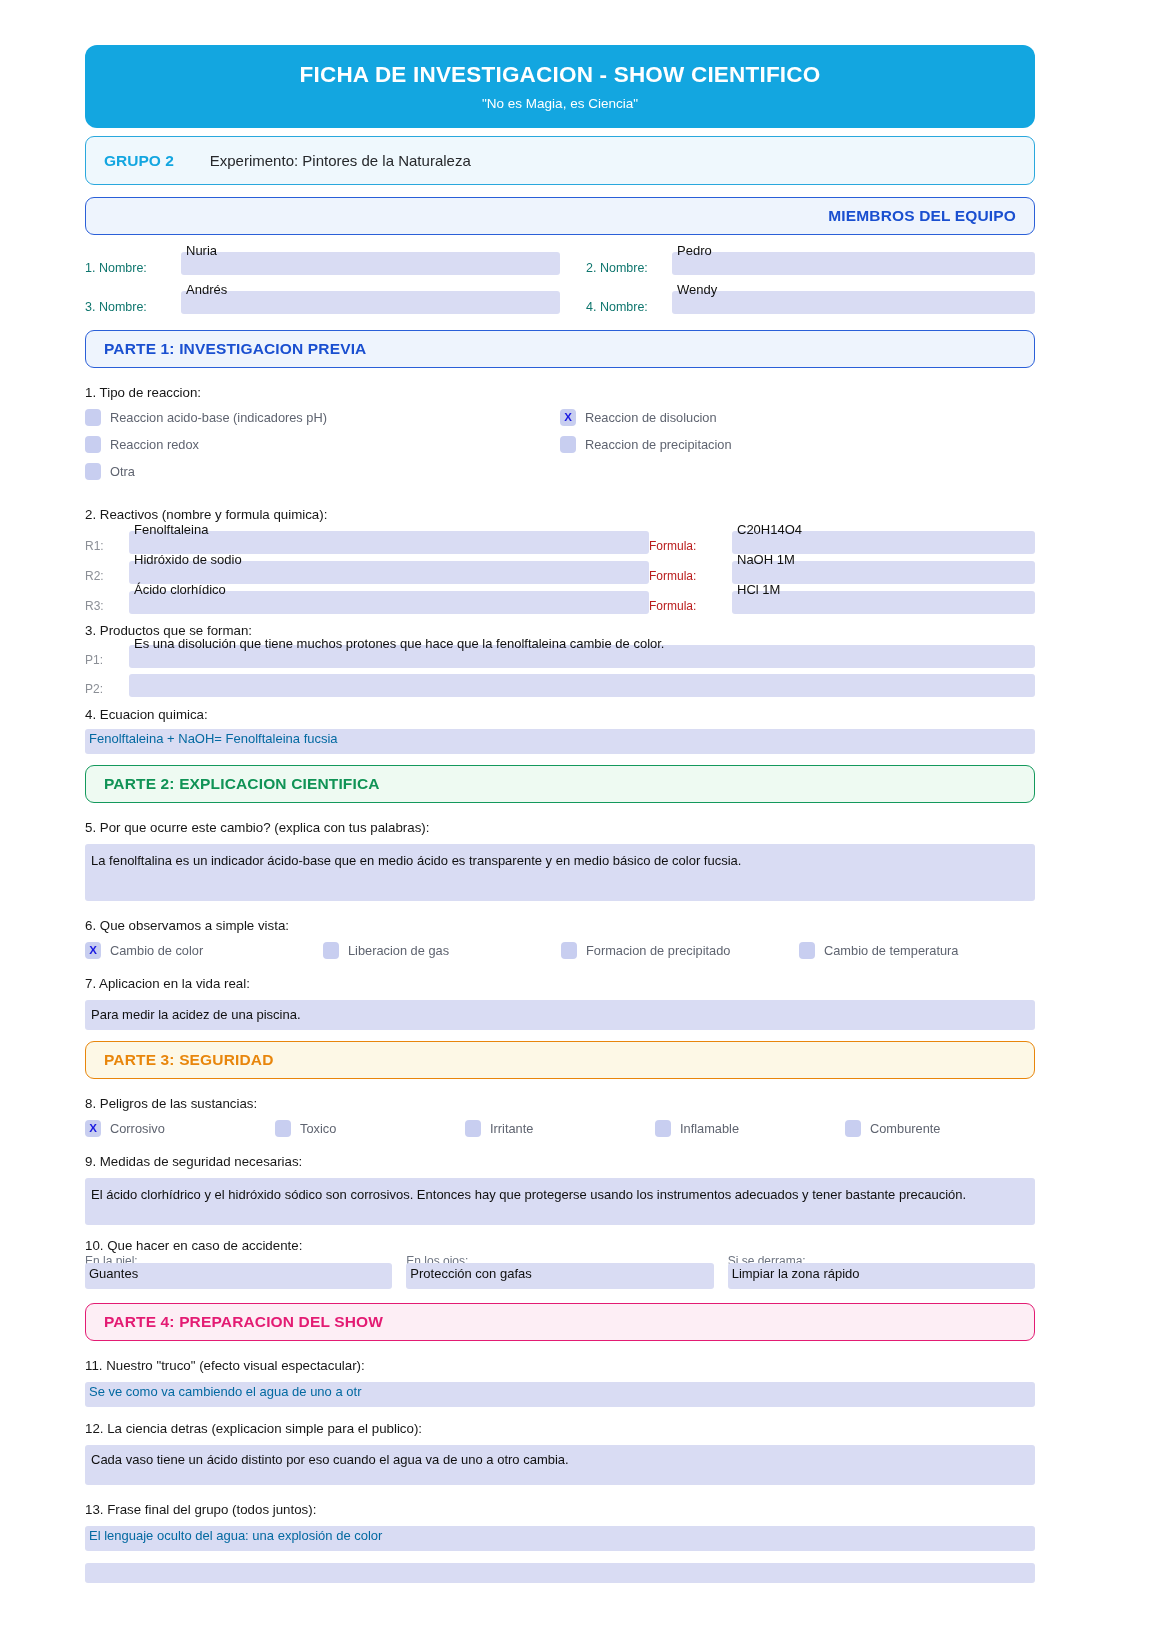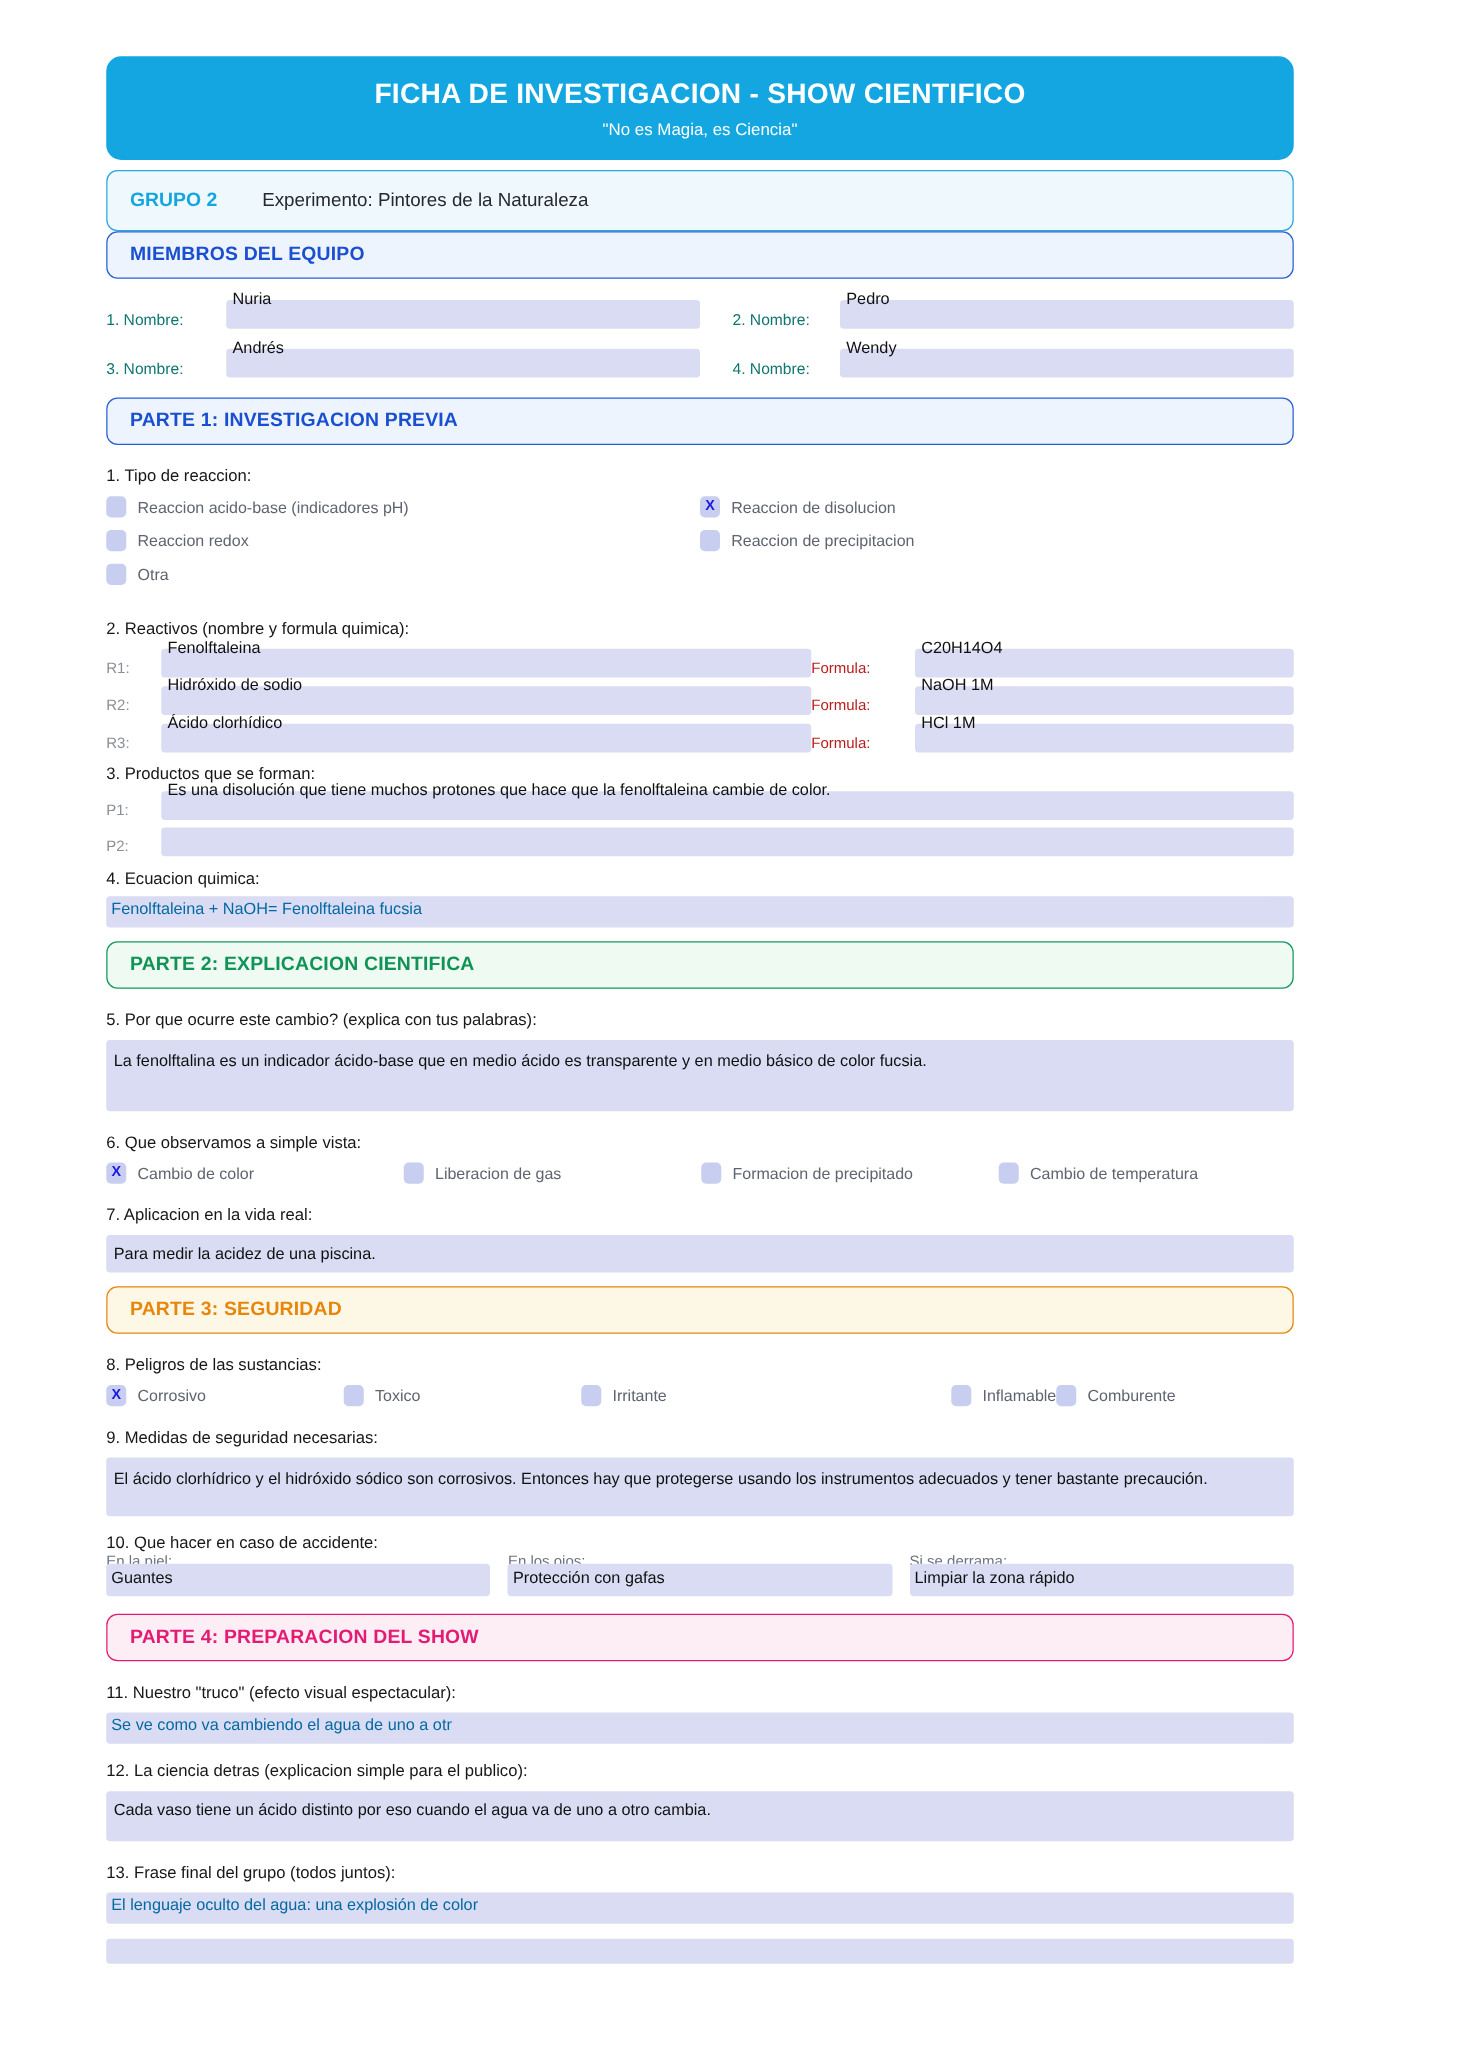--- a/index.html
+++ b/index.html
@@ -78,21 +78,21 @@
     box-sizing:border-box;
     font-weight:bold;
     font-size:15.5px;
     letter-spacing:.15px;
   }
   .banner.blue{ background:#eef4fd; border:1.5px solid #2a5fd8; color:#1a4fd0; }
   .banner.green{ background:#eefaf2; border:1.5px solid #13995c; color:#109356; }
   .banner.orange{ background:#fdf8e6; border:1.5px solid #e8860c; color:#e8860c; }
   .banner.pink{  background:#fdeef5; border:1.5px solid #e31b73; color:#e31b73; }
 
-  .banner-team{ margin-top:0; }
+  .banner-team{ margin-top:12px;justify-content:flex-end; }
 
   
   .names{
     margin-top:17px;
   }
   .namerow{
     display:flex;
     align-items:flex-start;
     margin-bottom:16px;
   }
@@ -450,21 +450,21 @@
         <span class="cblabel">Corrosivo</span>
       </div>
       <div class="cbitem" style="width:190px;">
         <span class="cb empty"></span>
         <span class="cblabel">Toxico</span>
       </div>
       <div class="cbitem" style="width:190px;">
         <span class="cb empty"></span>
         <span class="cblabel">Irritante</span>
       </div>
-      <div class="cbitem" style="width:190px;justify-content:flex-end;">
+      <div class="cbitem" style="width:190px;">
         <span class="cb empty"></span>
         <span class="cblabel">Inflamable</span>
       </div>
       <div class="cbitem" style="width:190px;">
         <span class="cb empty"></span>
         <span class="cblabel">Comburente</span>
       </div>
     </div>
 
     <div class="q">9. Medidas de seguridad necesarias:</div>

